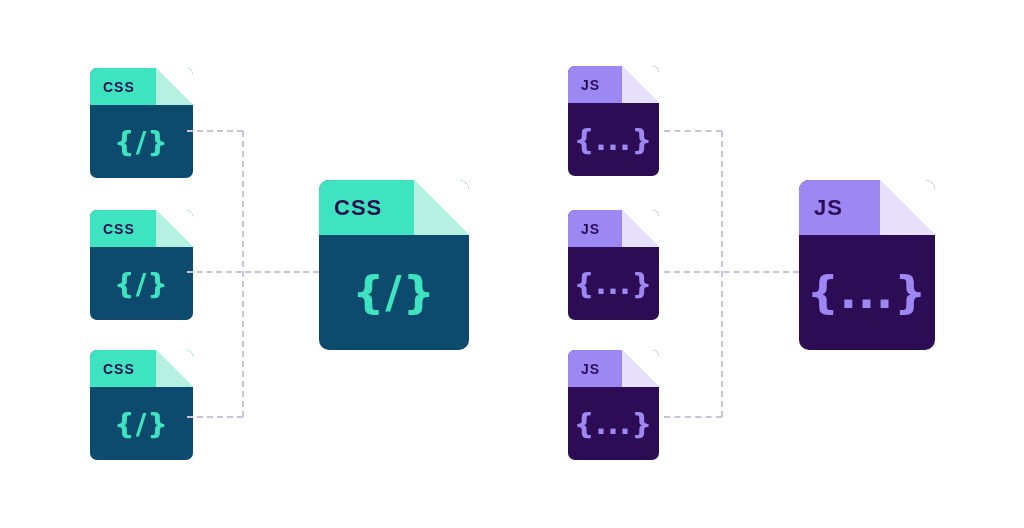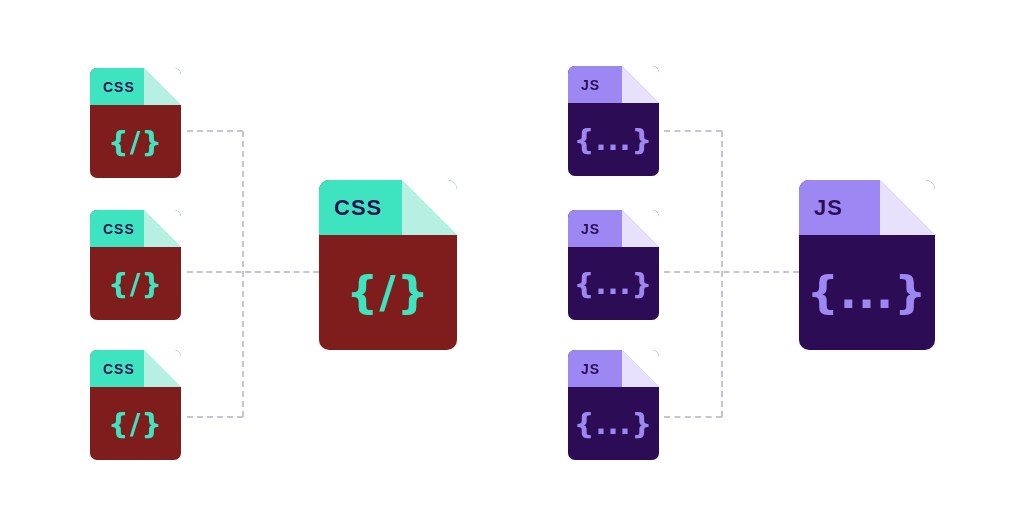--- a/index.html
+++ b/index.html
@@ -61,21 +61,21 @@
   .small .glyph { font-size: 29px; }
 
   .big { width: 138px; height: 170px; border-radius: 10px; }
   .big .head { height: 55px; padding-left: 15px; }
   .big .label { font-size: 22px; }
   .big .fold, .big .cut { width: 55px; height: 55px; }
   .big .body { top: 55px; }
   .big .glyph { font-size: 45px; }
 
   
-  .css-theme { background: #7f1d1d; }
+  .css-theme { background: #0c4a6e; padding-left: 12px; }
   .css-theme .head  { background: #3ee3bf; }
   .css-theme .fold  { background: #b5f0e3; }
   .css-theme .label { color: #250e4e; }
   .css-theme .glyph { color: #3ee3bf; }
 
   
   .js-theme { background: #2c0d55; }
   .js-theme .head  { background: #9d87f3; }
   .js-theme .fold  { background: #e7e1fc; }
   .js-theme .label { color: #2c0d55; }

